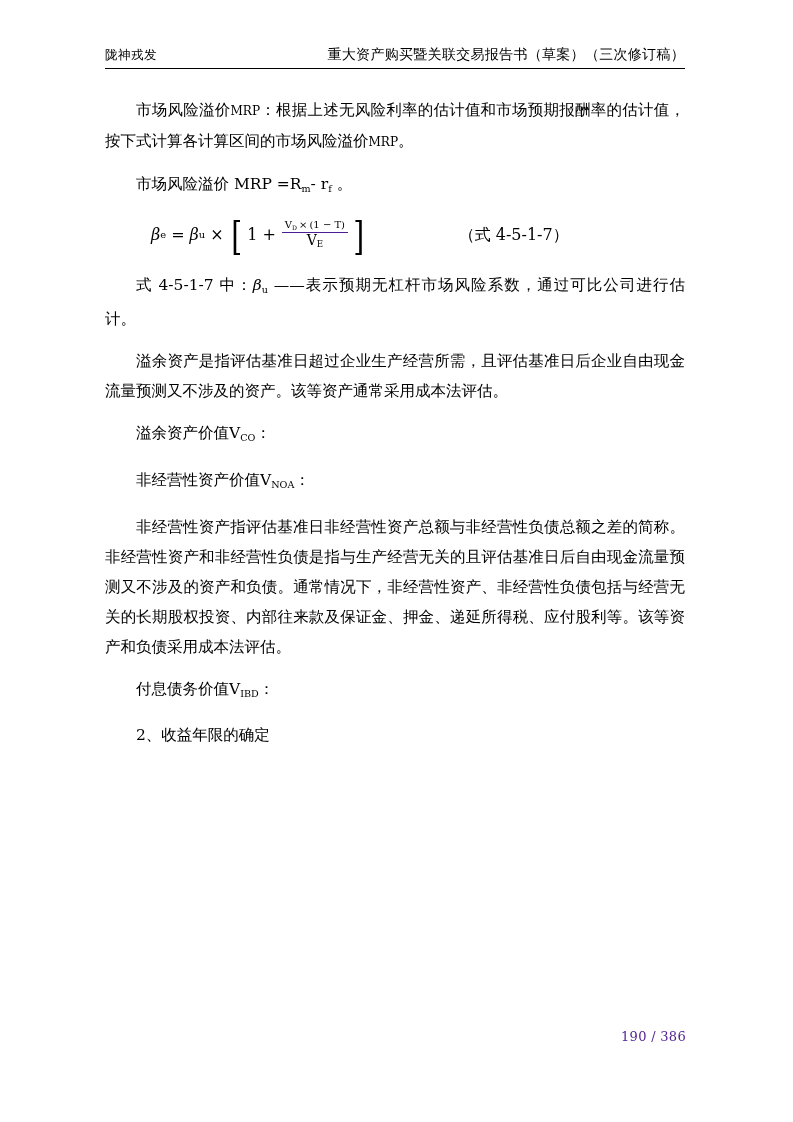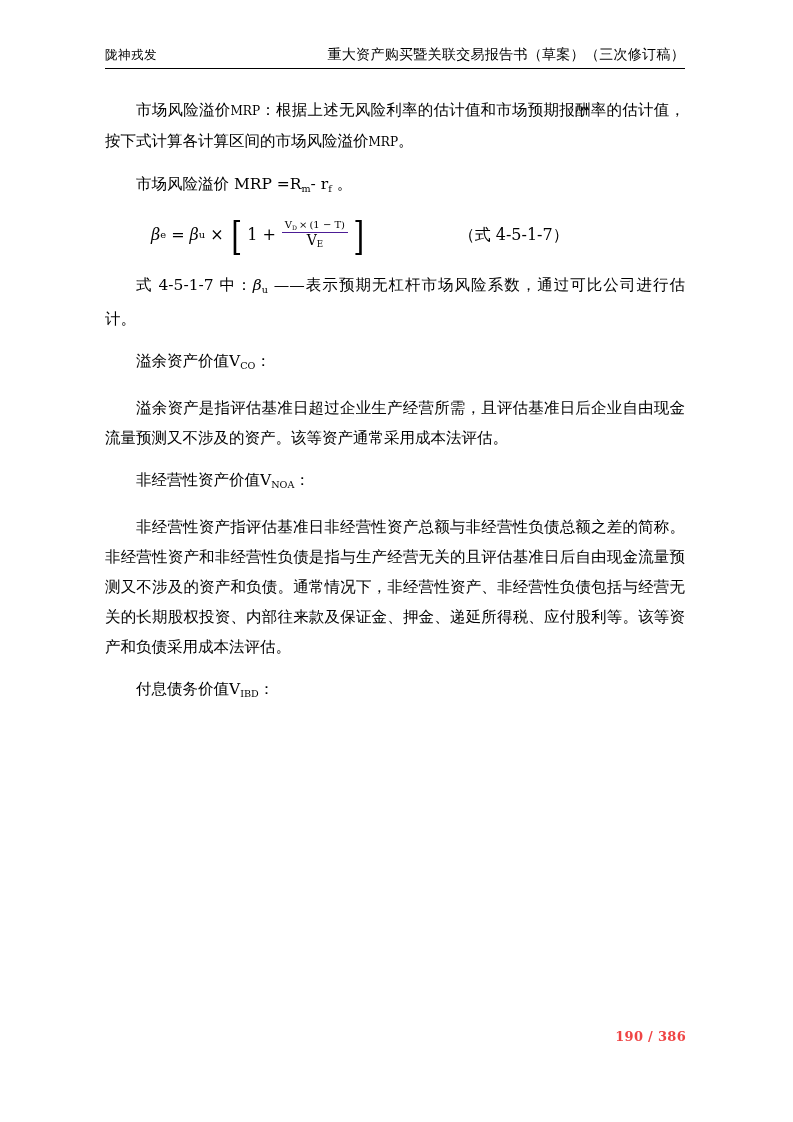--- a/index.html
+++ b/index.html
@@ -115,22 +115,22 @@
   .eqpart {
     display: inline-flex;
     align-items: center;
   }
   
   .footer {
     position: absolute;
     right: 107px;
     bottom: 78px;
     font-size: 13px;
-    font-weight: bold;
-    color: #ef4444;
+    font-weight: normal;
+    color: #4c1d95;
     letter-spacing: 0.3px;
   }
 </style>
 </head>
 <body>
 
 <div class="page">
 
   <div class="content">
 
@@ -166,30 +166,31 @@
             <span class="den"><span>V</span><sub>E</sub></span>
           </span>
           <span class="bigbracket-r">]</span>
         </div>
         <div class="formula-label">（式 4-5-1-7）</div>
       </div>
 
       <p class="indent"><span>式 4-5-1-7 中：</span><span class="ital">β</span><sub>u</sub><span> ——表示预期无杠杆市场风险系数，通过可比公司进行估计。</span></p>
 
 
+      <p class="indent"><span>溢余资产是指评估基准日超过企业生产经营所需，且评估基准日后企业自由现金流量预测又不涉及的资产。该等资产通常采用成本法评估。</span></p>
+
       <p class="indent"><span>溢余资产价值V</span><sub>CO</sub><span>：</span></p>
-
-      <p class="indent"><span>溢余资产是指评估基准日超过企业生产经营所需，且评估基准日后企业自由现金流量预测又不涉及的资产。该等资产通常采用成本法评估。</span></p>
 
       <p class="indent"><span>非经营性资产价值V</span><sub>NOA</sub><span>：</span></p>
 
       <p class="indent"><span>非经营性资产指评估基准日非经营性资产总额与非经营性负债总额之差的简称。非经营性资产和非经营性负债是指与生产经营无关的且评估基准日后自由现金流量预测又不涉及的资产和负债。通常情况下，非经营性资产、非经营性负债包括与经营无关的长期股权投资、内部往来款及保证金、押金、递延所得税、应付股利等。该等资产和负债采用成本法评估。</span></p>
 
       <p class="indent"><span>付息债务价值V</span><sub>IBD</sub><span>：</span></p>
 
 
+      <p class="indent"><span>2、收益年限的确定</span></p>
 
     </div>
   </div>
 
   <div class="footer">190 / 386</div>
 
 </div>
 
 </body></html>

